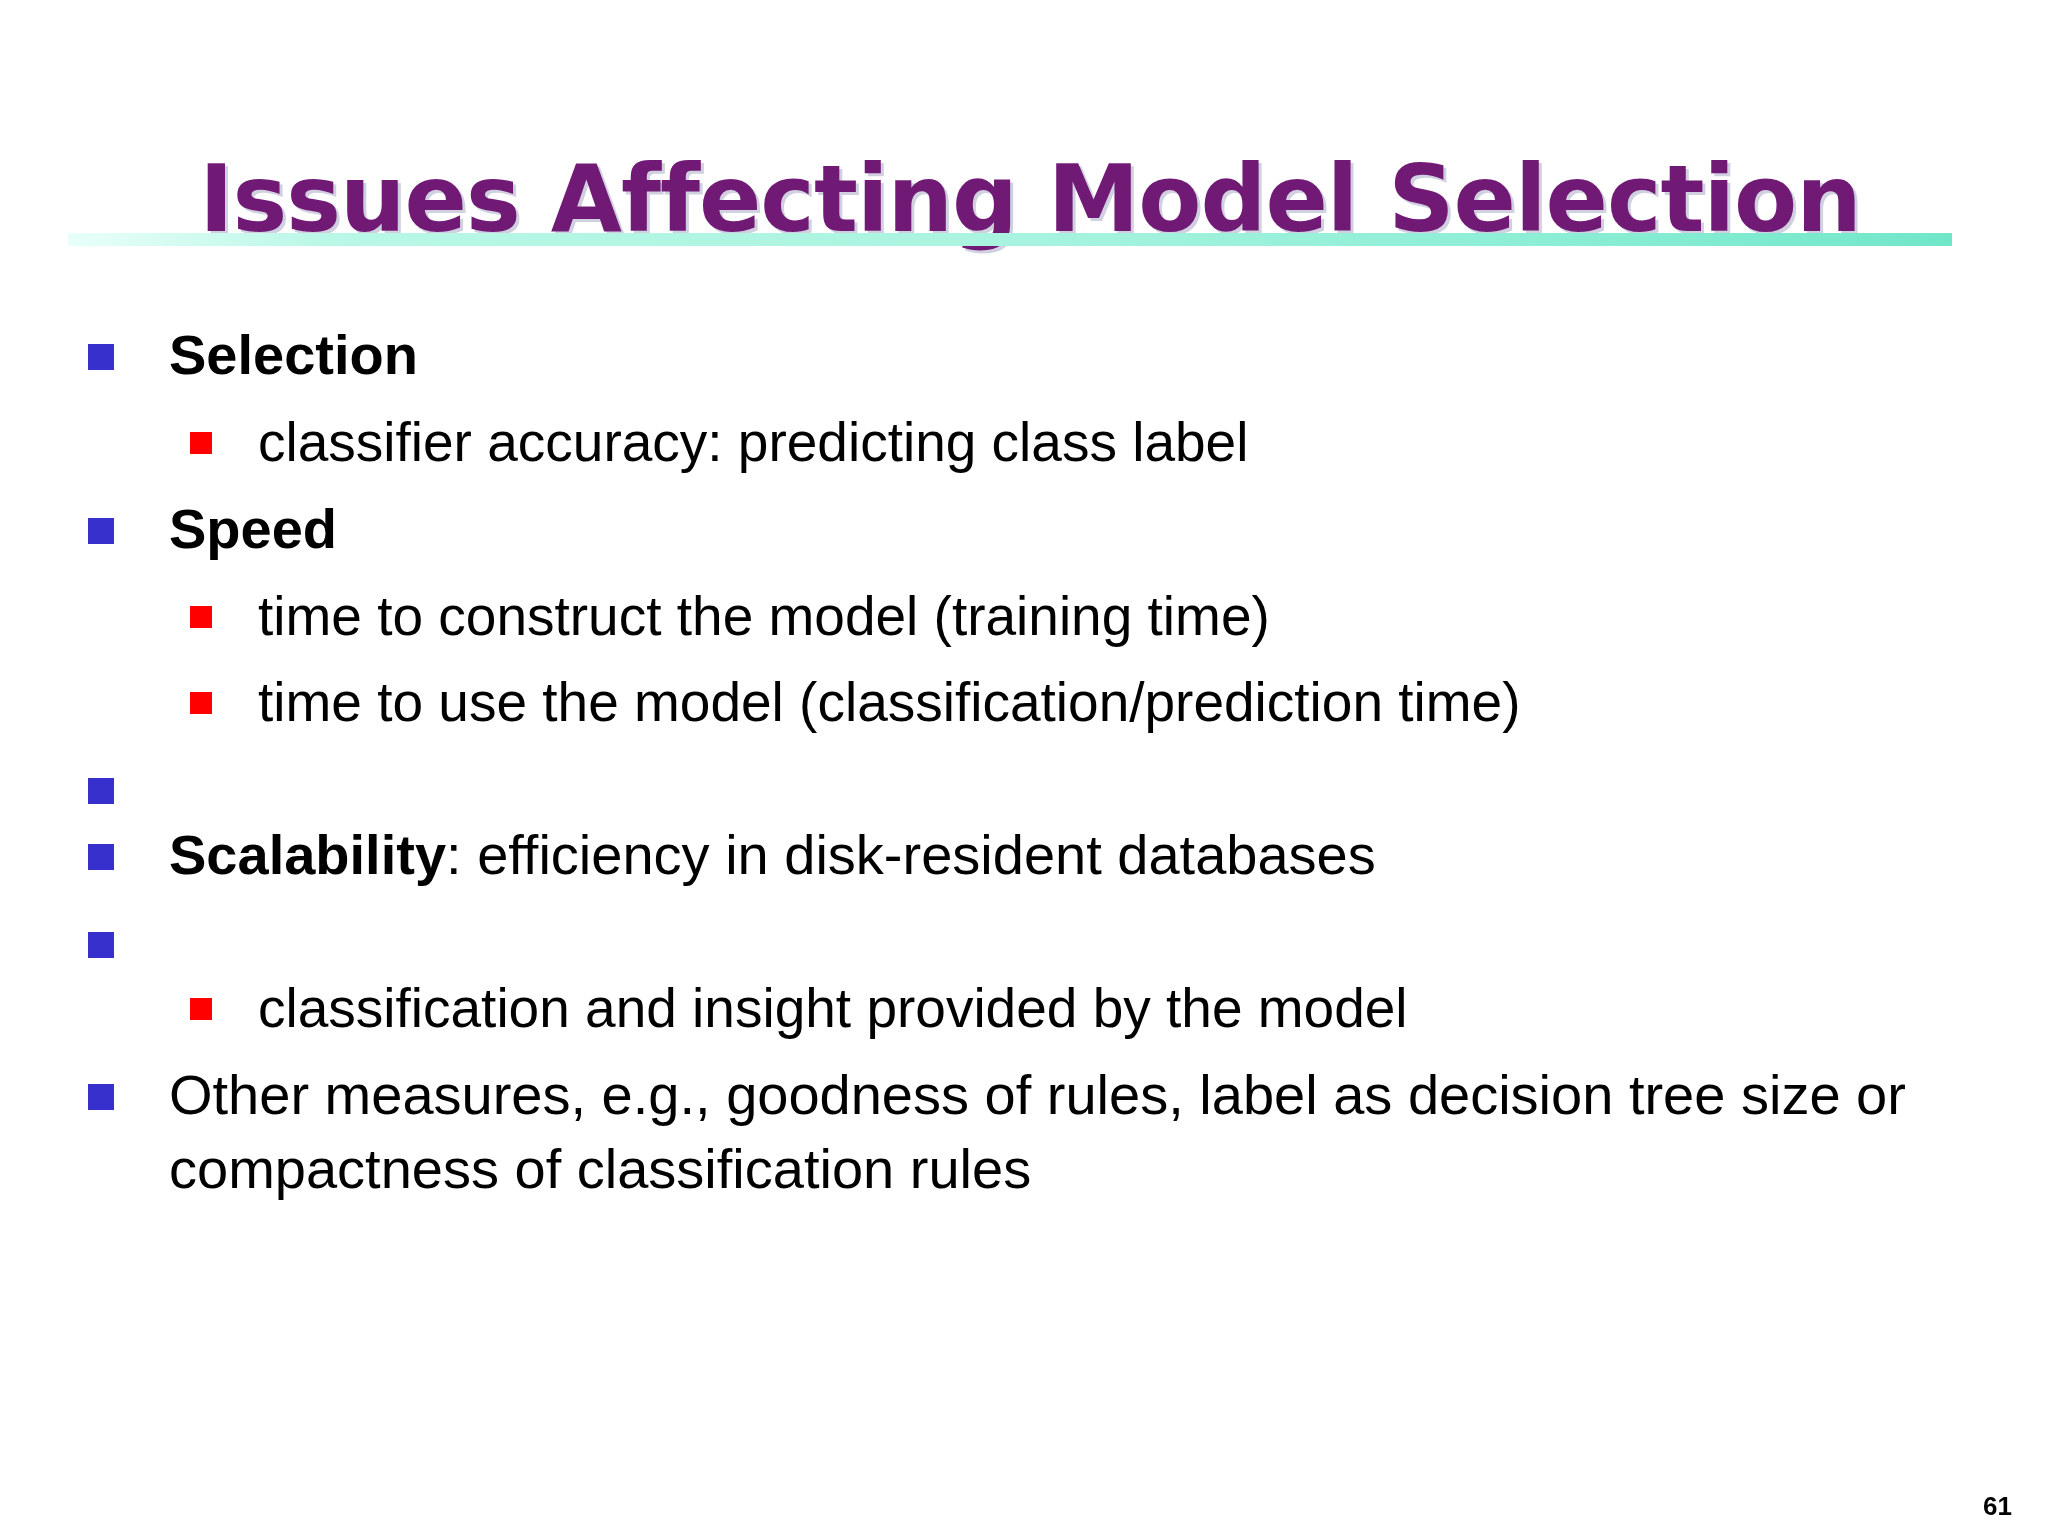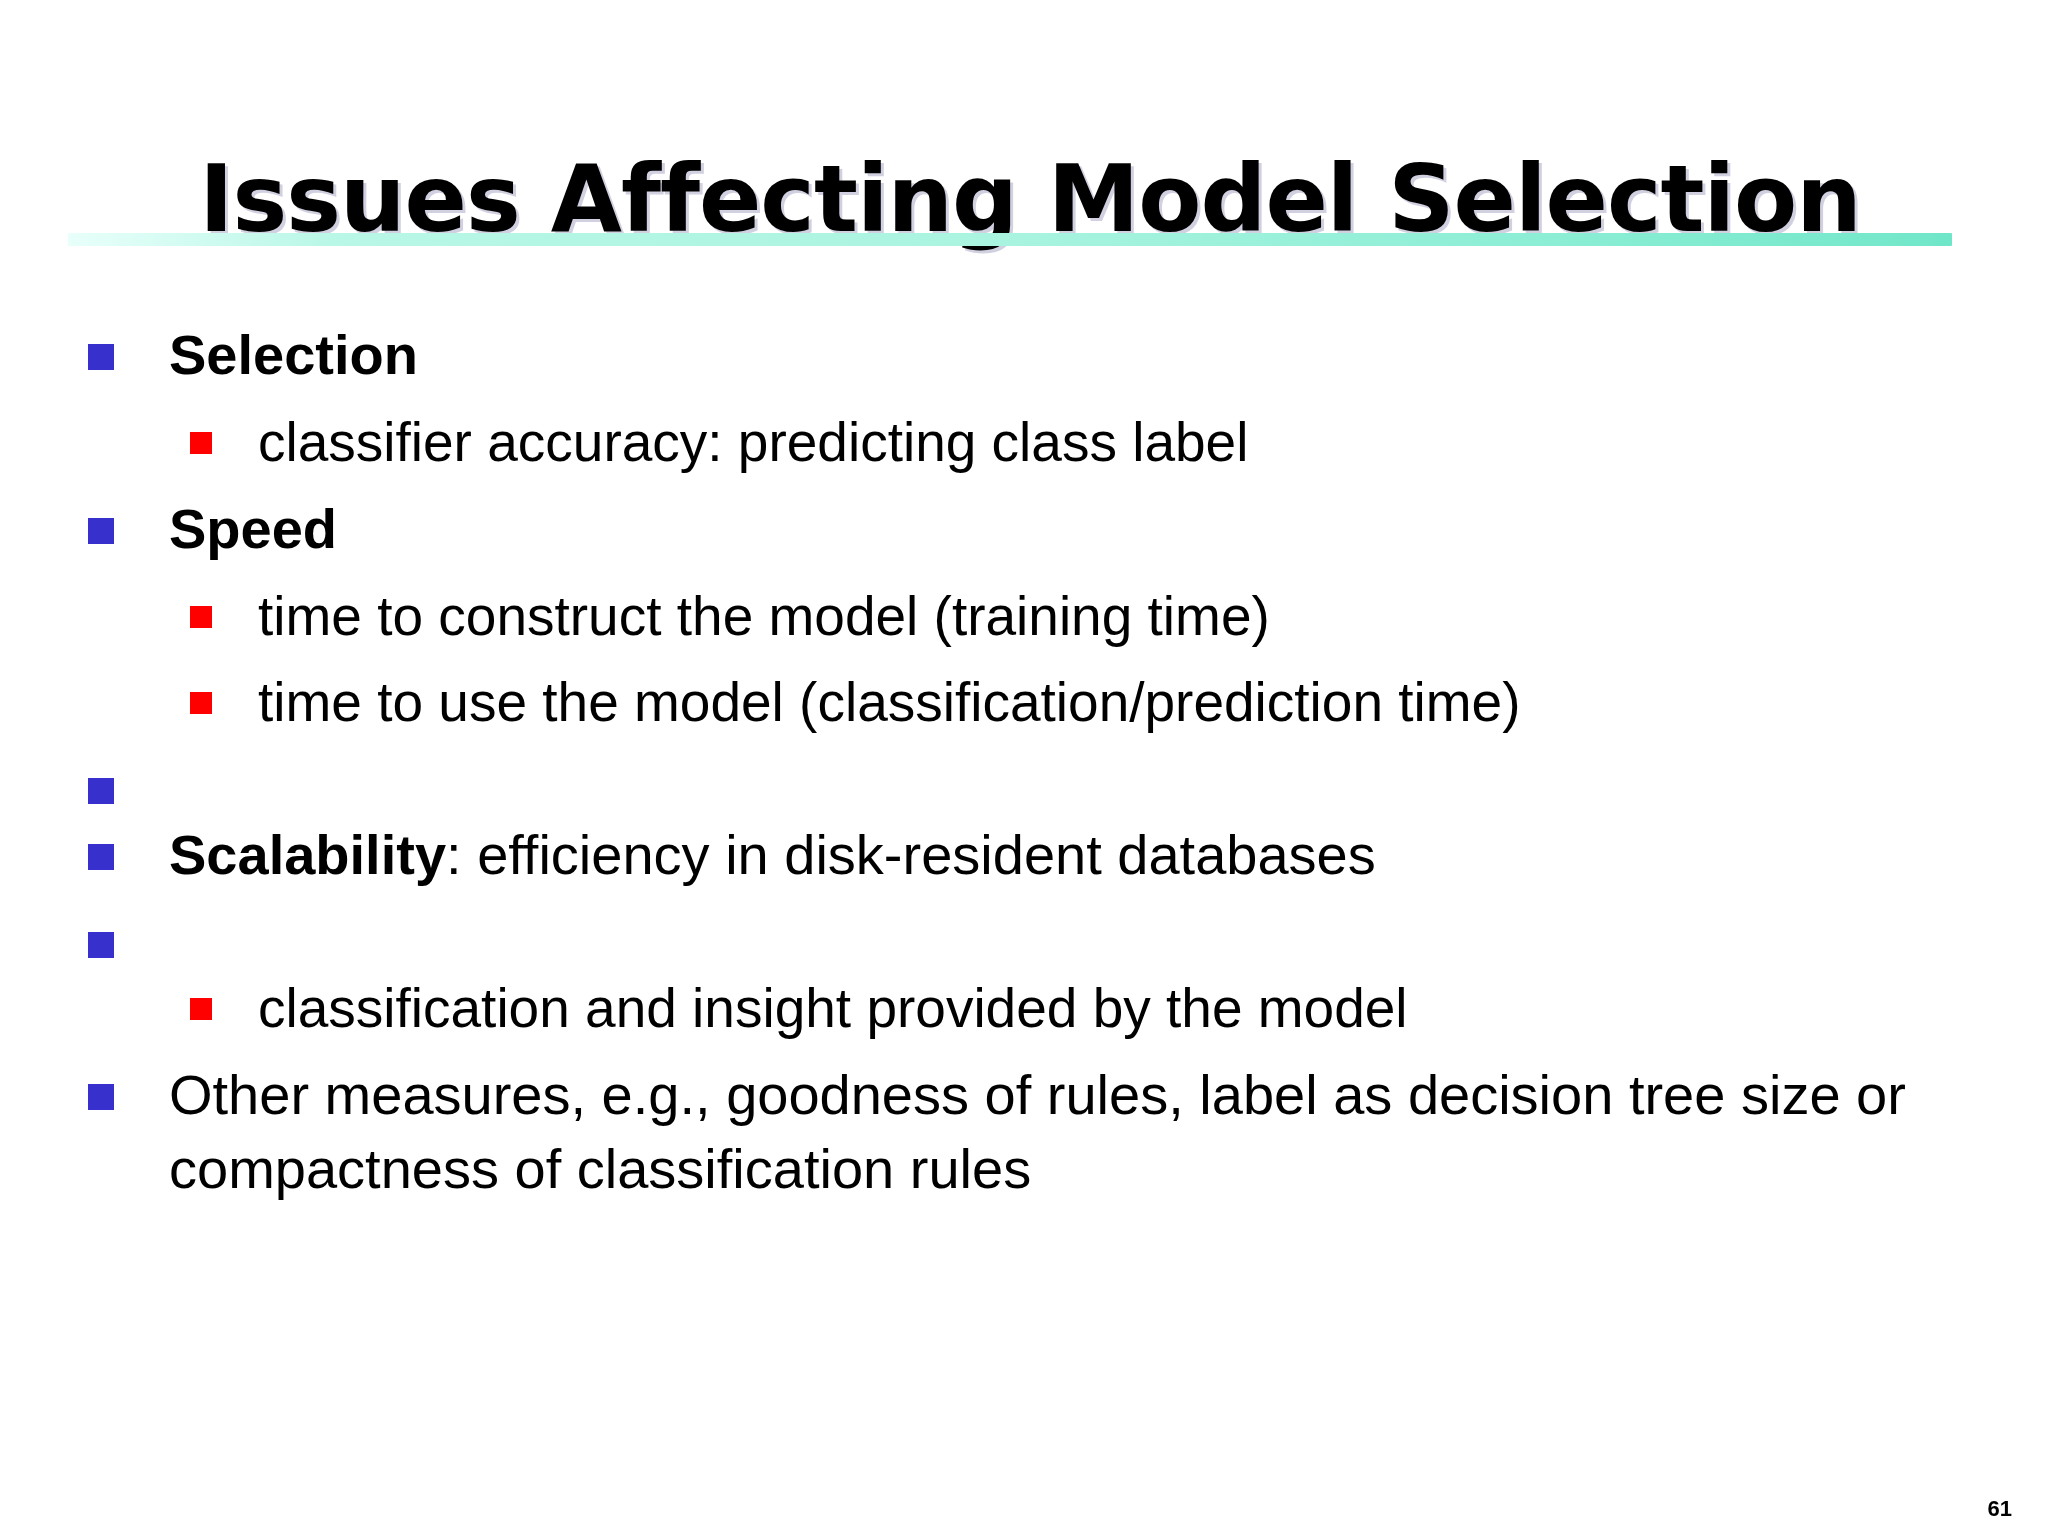--- a/index.html
+++ b/index.html
@@ -25,21 +25,21 @@
     position: absolute;
     left: 12px;
     right: 0;
     top: 92px;
     text-align: center;
     font-family: "DejaVu Sans", "Liberation Sans", sans-serif;
     font-weight: bold;
     font-size: 92px;
     line-height: 1.0;
     letter-spacing: -1px;
-    color: #000000;
+    color: #701a75;
     text-shadow: 3px 3px 0 rgba(120,120,165,0.35);
     white-space: nowrap;
   }
 
   
   #title-rule {
     position: absolute;
     left: 68px;
     top: 233px;
     width: 1884px;
@@ -108,21 +108,21 @@
     line-height: 72px;
     color: #000000;
     max-width: 1700px;
   }
 
   
   #page-number {
     position: absolute;
     right: 36px;
     bottom: 14px;
-    font-size: 22px;
+    font-size: 26px;
     font-weight: bold;
     color: #000000;
   }
 </style>
 </head>
 <body>
 
 <div id="slide">
 
   <h1 id="slide-title">Issues Affecting Model Selection</h1>

